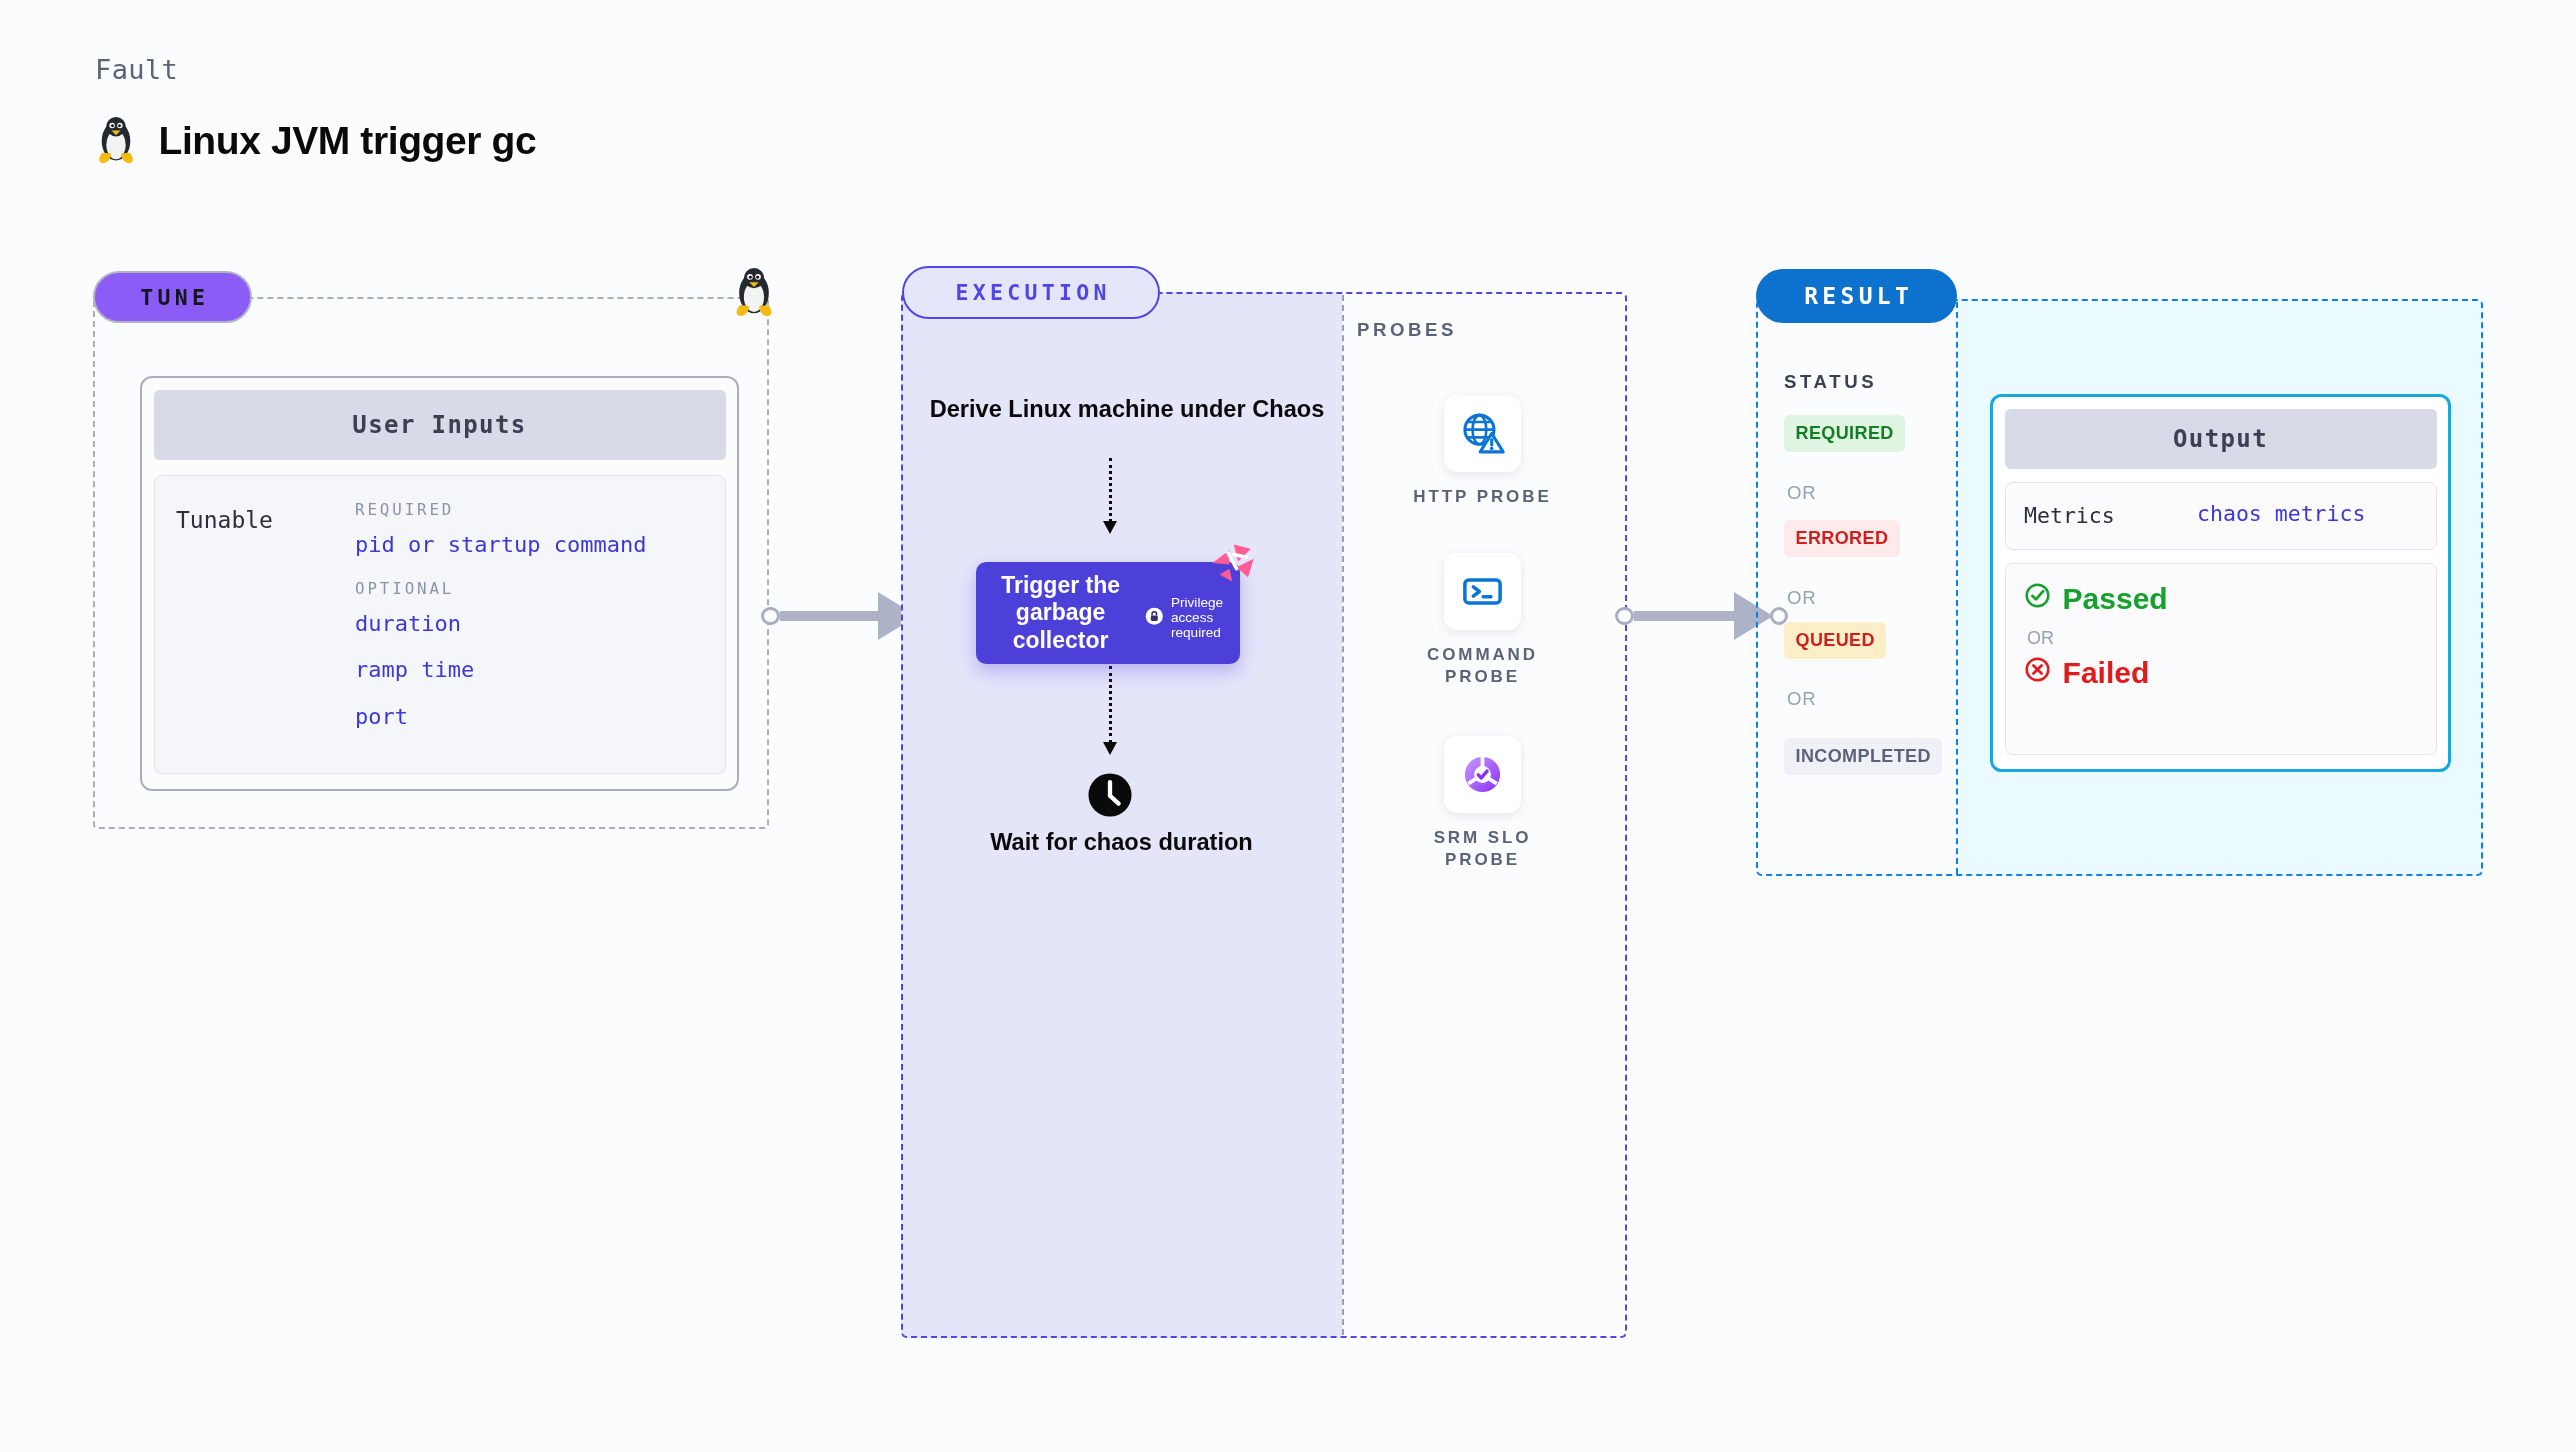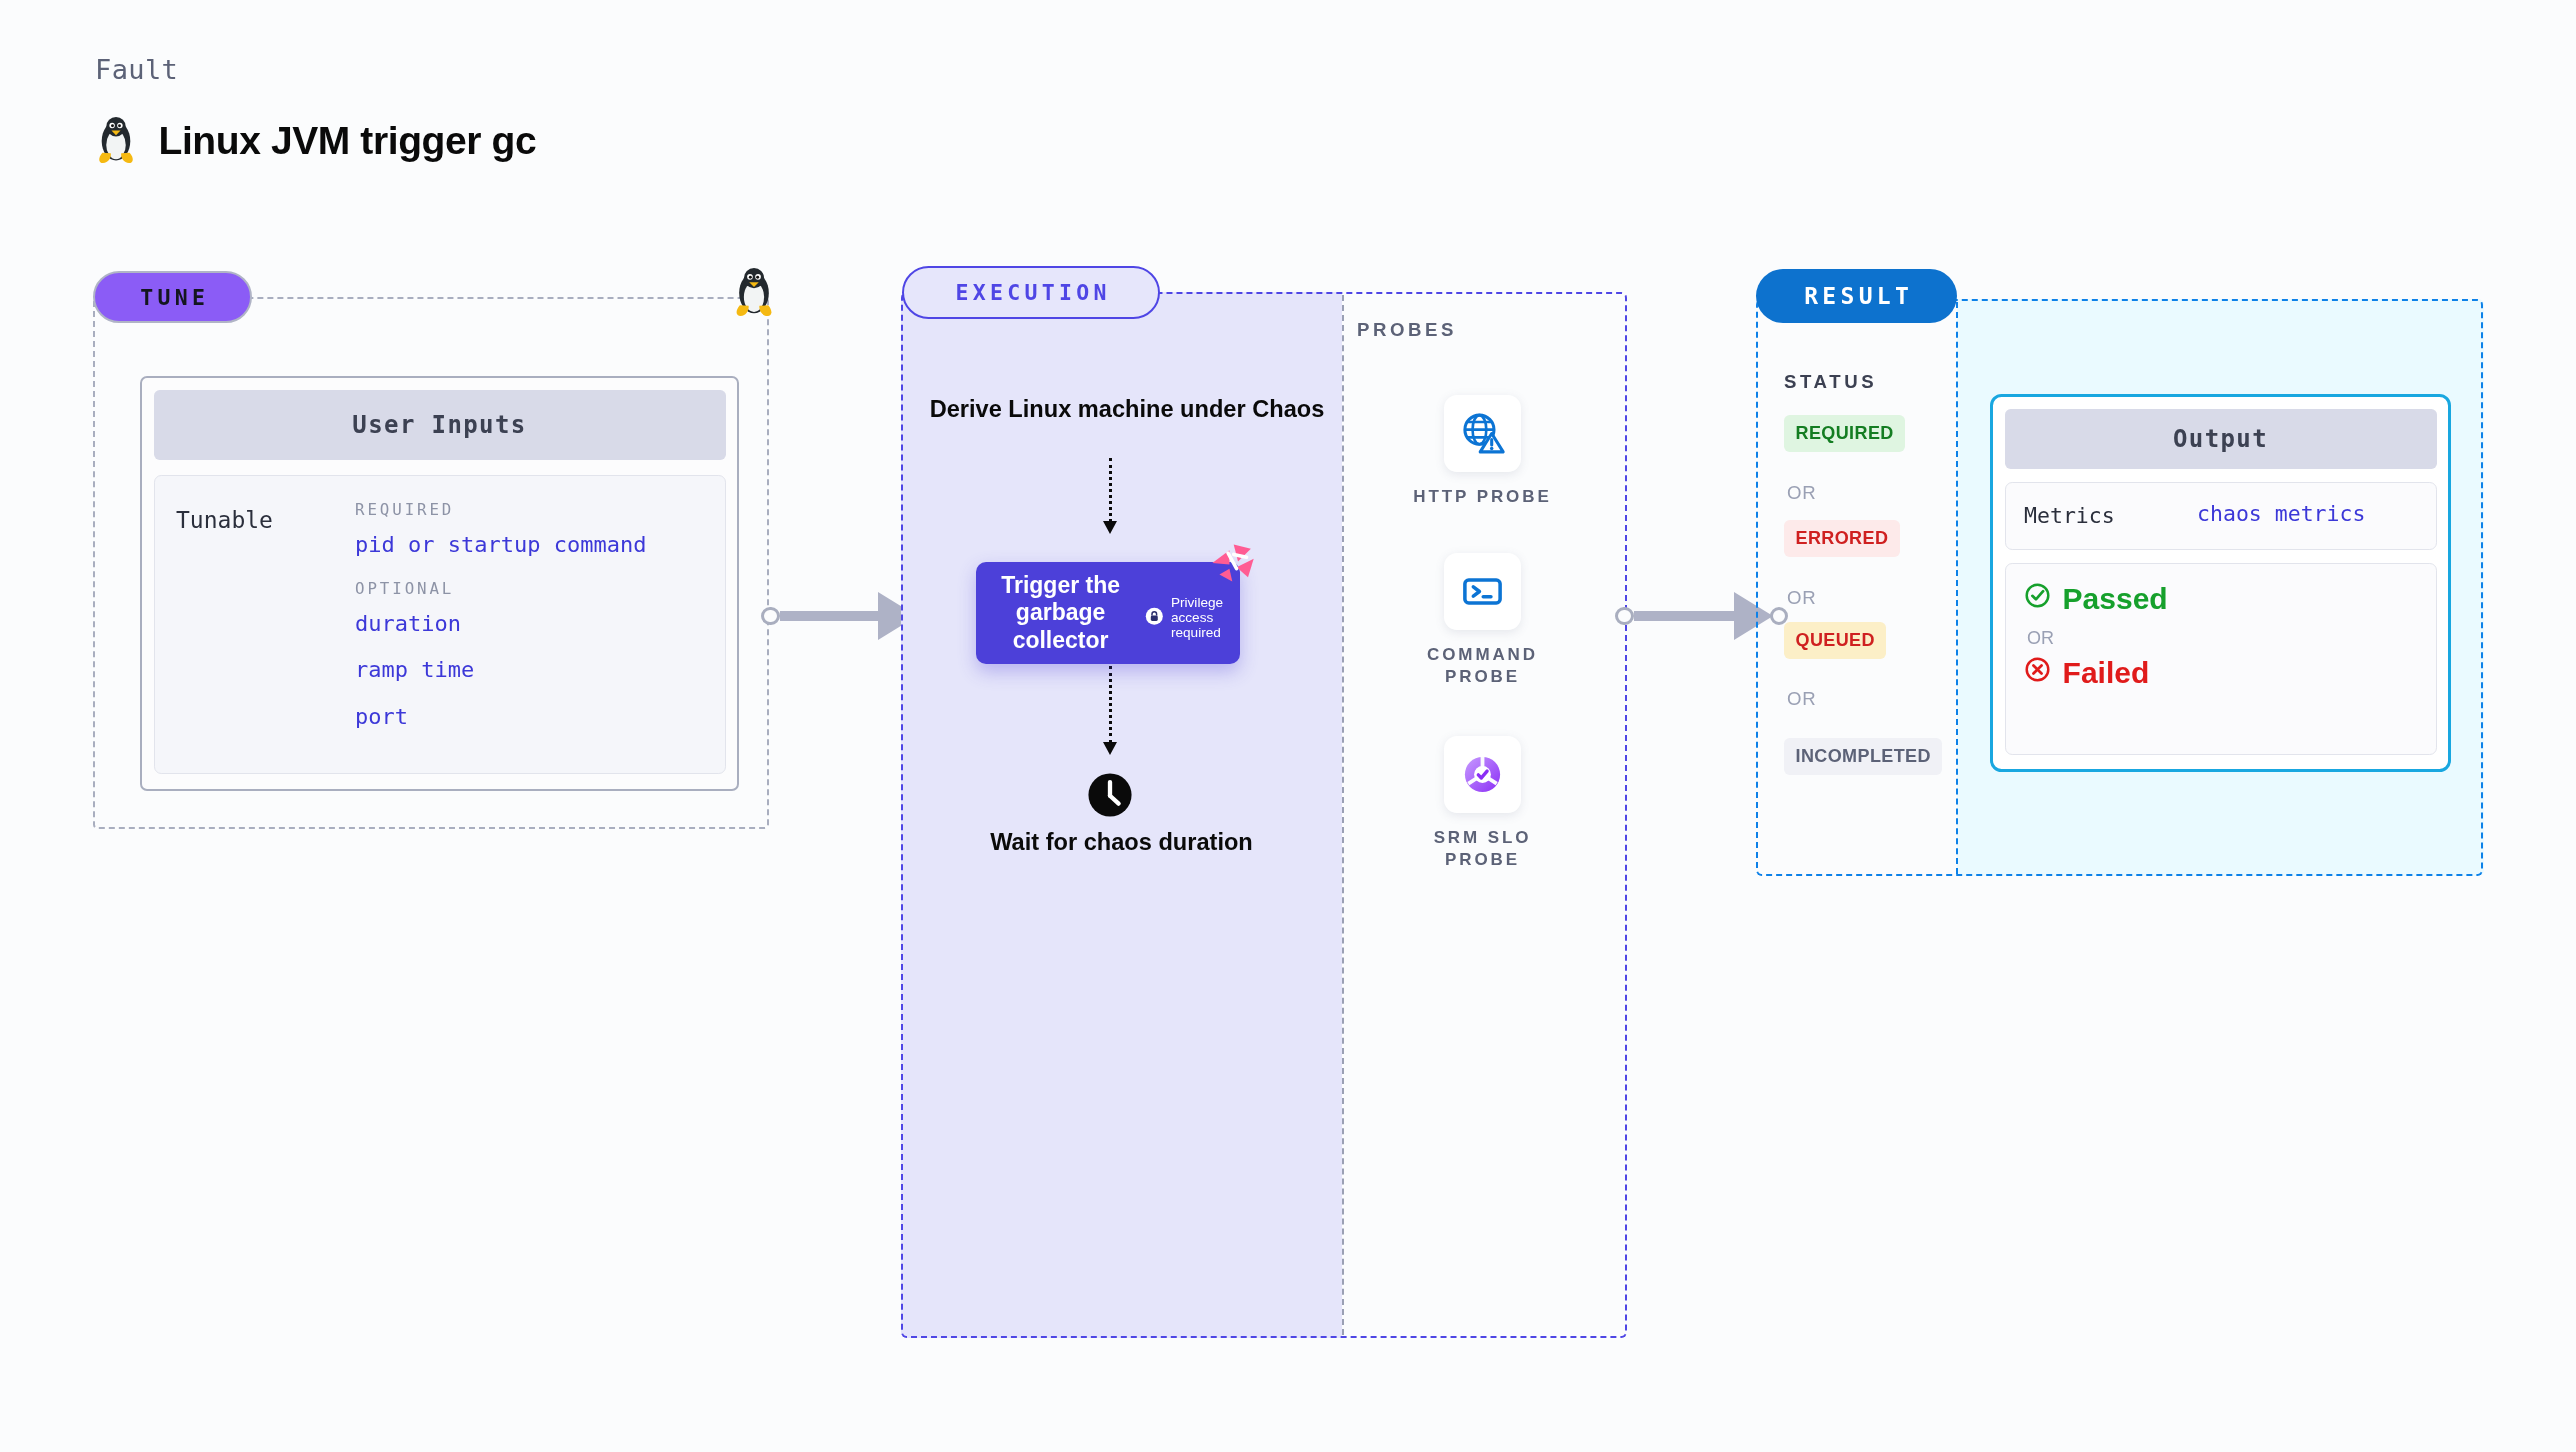--- a/index.html
+++ b/index.html
@@ -122,21 +122,21 @@
     width: 0; height: 572px;
     border-left: 2.1px dashed #0d81e8;
   }
 
   
   #user-inputs-card {
     left: 140px; top: 376px;
     width: 599px; height: 415px;
     background: #fcfcfd;
     border: 2.1px solid #a9aebf;
-    border-radius: 7px;
+    border-radius: 12px;
     box-sizing: border-box;
     padding: 11.5px;
   }
   .card-header {
     background: #d8dae8;
     border-radius: 5.7px;
     text-align: center;
     font-family: "DejaVu Sans Mono", monospace;
     font-weight: 700;
     color: #3c4152;

